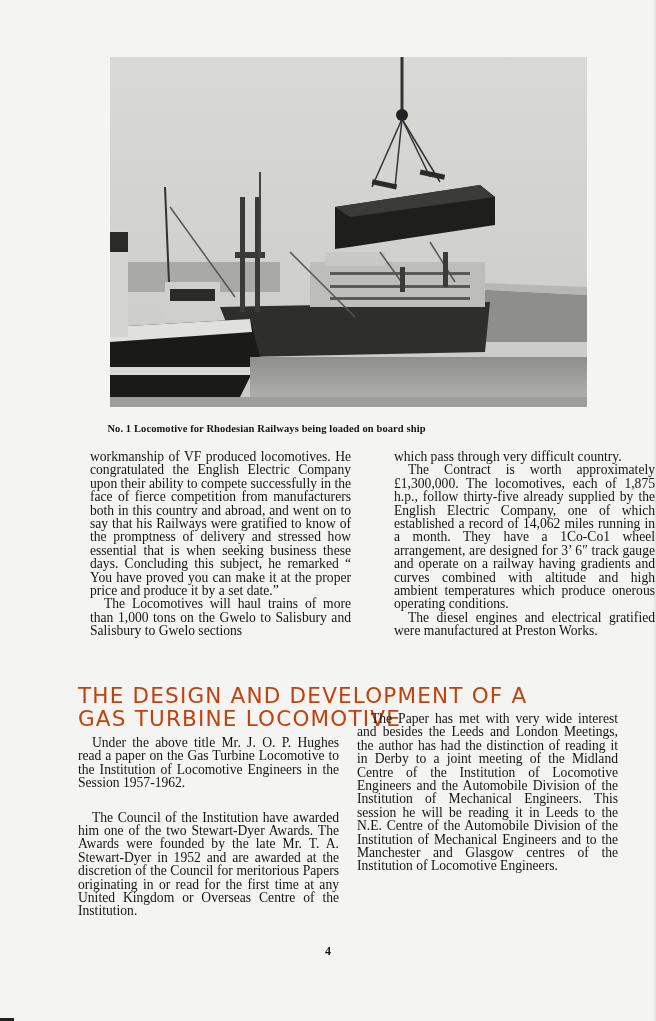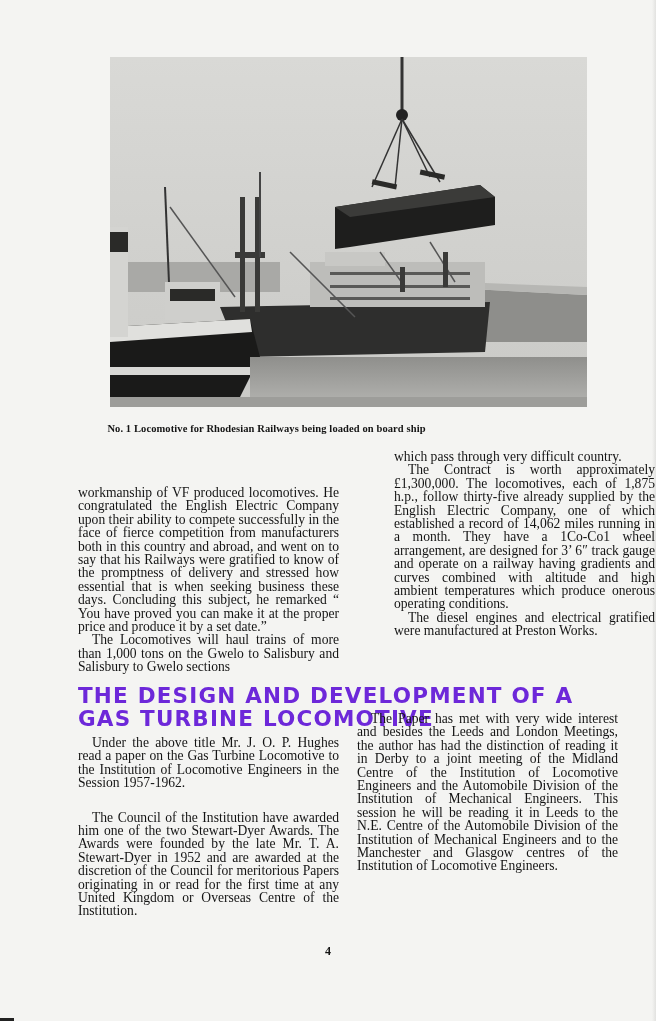--- a/index.html
+++ b/index.html
@@ -59,35 +59,35 @@
       font-size: 13.6px;
       line-height: 13.4px;
       text-align: justify;
     }
     .col p {
       margin: 0;
       text-indent: 0;
     }
     .col p.indent { text-indent: 14px; }
     .col p.gap { margin-top: 21px; }
-    .col-tl { left: 78px; top: 450px; margin-top: 36px; }
+    .col-tl { left: 90px; top: 450px; }
     .col-tr { left: 357px; top: 450px; margin-left: 37px; }
     .col-bl { left: 78px; top: 736px; }
     .col-br { left: 357px; top: 712px; }
     .heading {
       position: absolute;
       left: 78px;
       top: 684px;
       width: 520px;
       font-family: "DejaVu Sans", "Liberation Sans", sans-serif;
-      font-weight: bold;
+      font-weight: normal;
       font-size: 21.5px;
       line-height: 23px;
       letter-spacing: 1.2px;
-      color: #6d28d9;
+      color: #c2410c;
     }
     .page-number {
       position: absolute;
       left: 0;
       width: 656px;
       top: 944px;
       text-align: center;
       font-size: 12px;
       font-weight: bold;
     }

